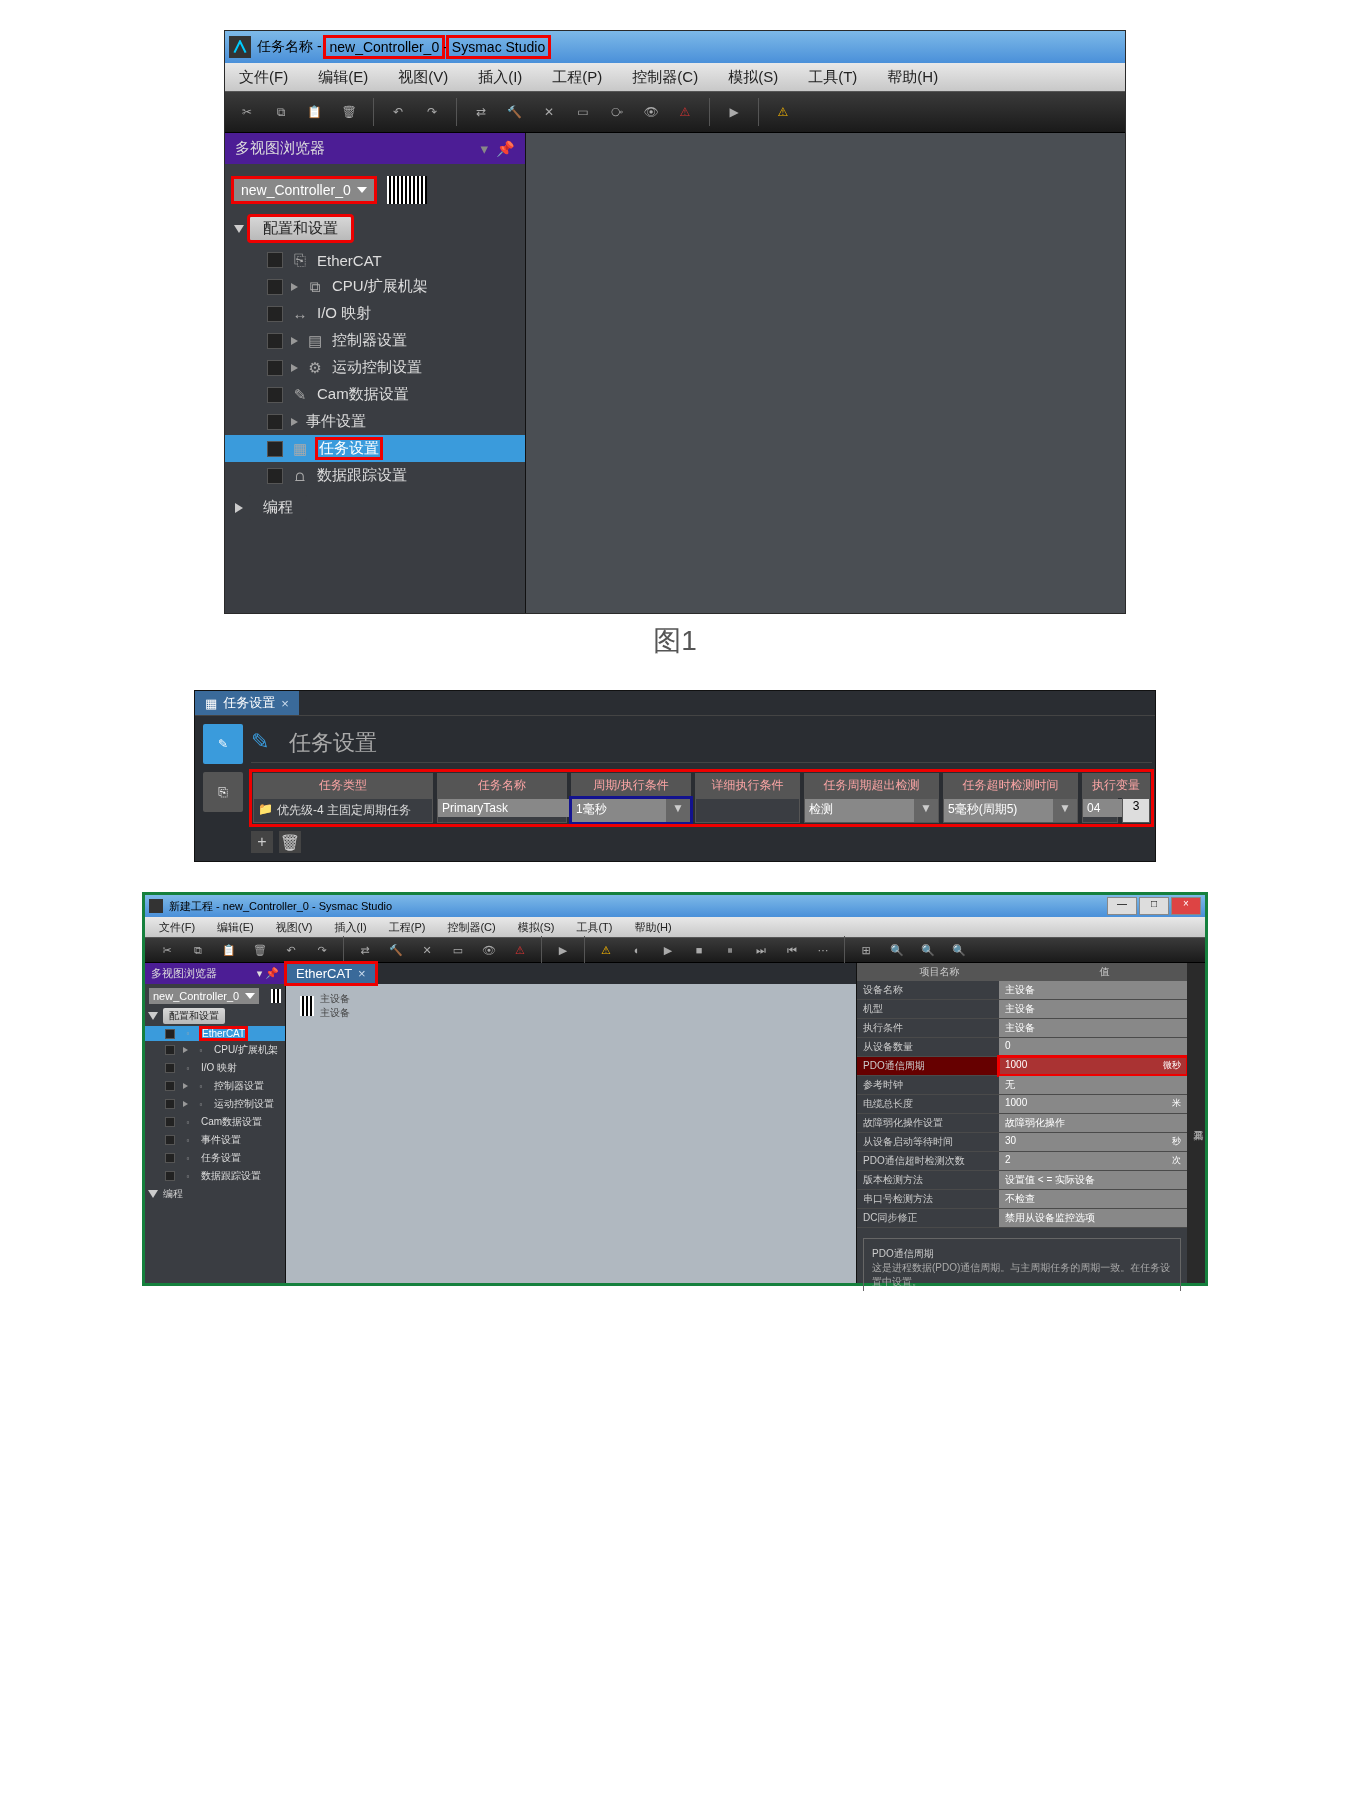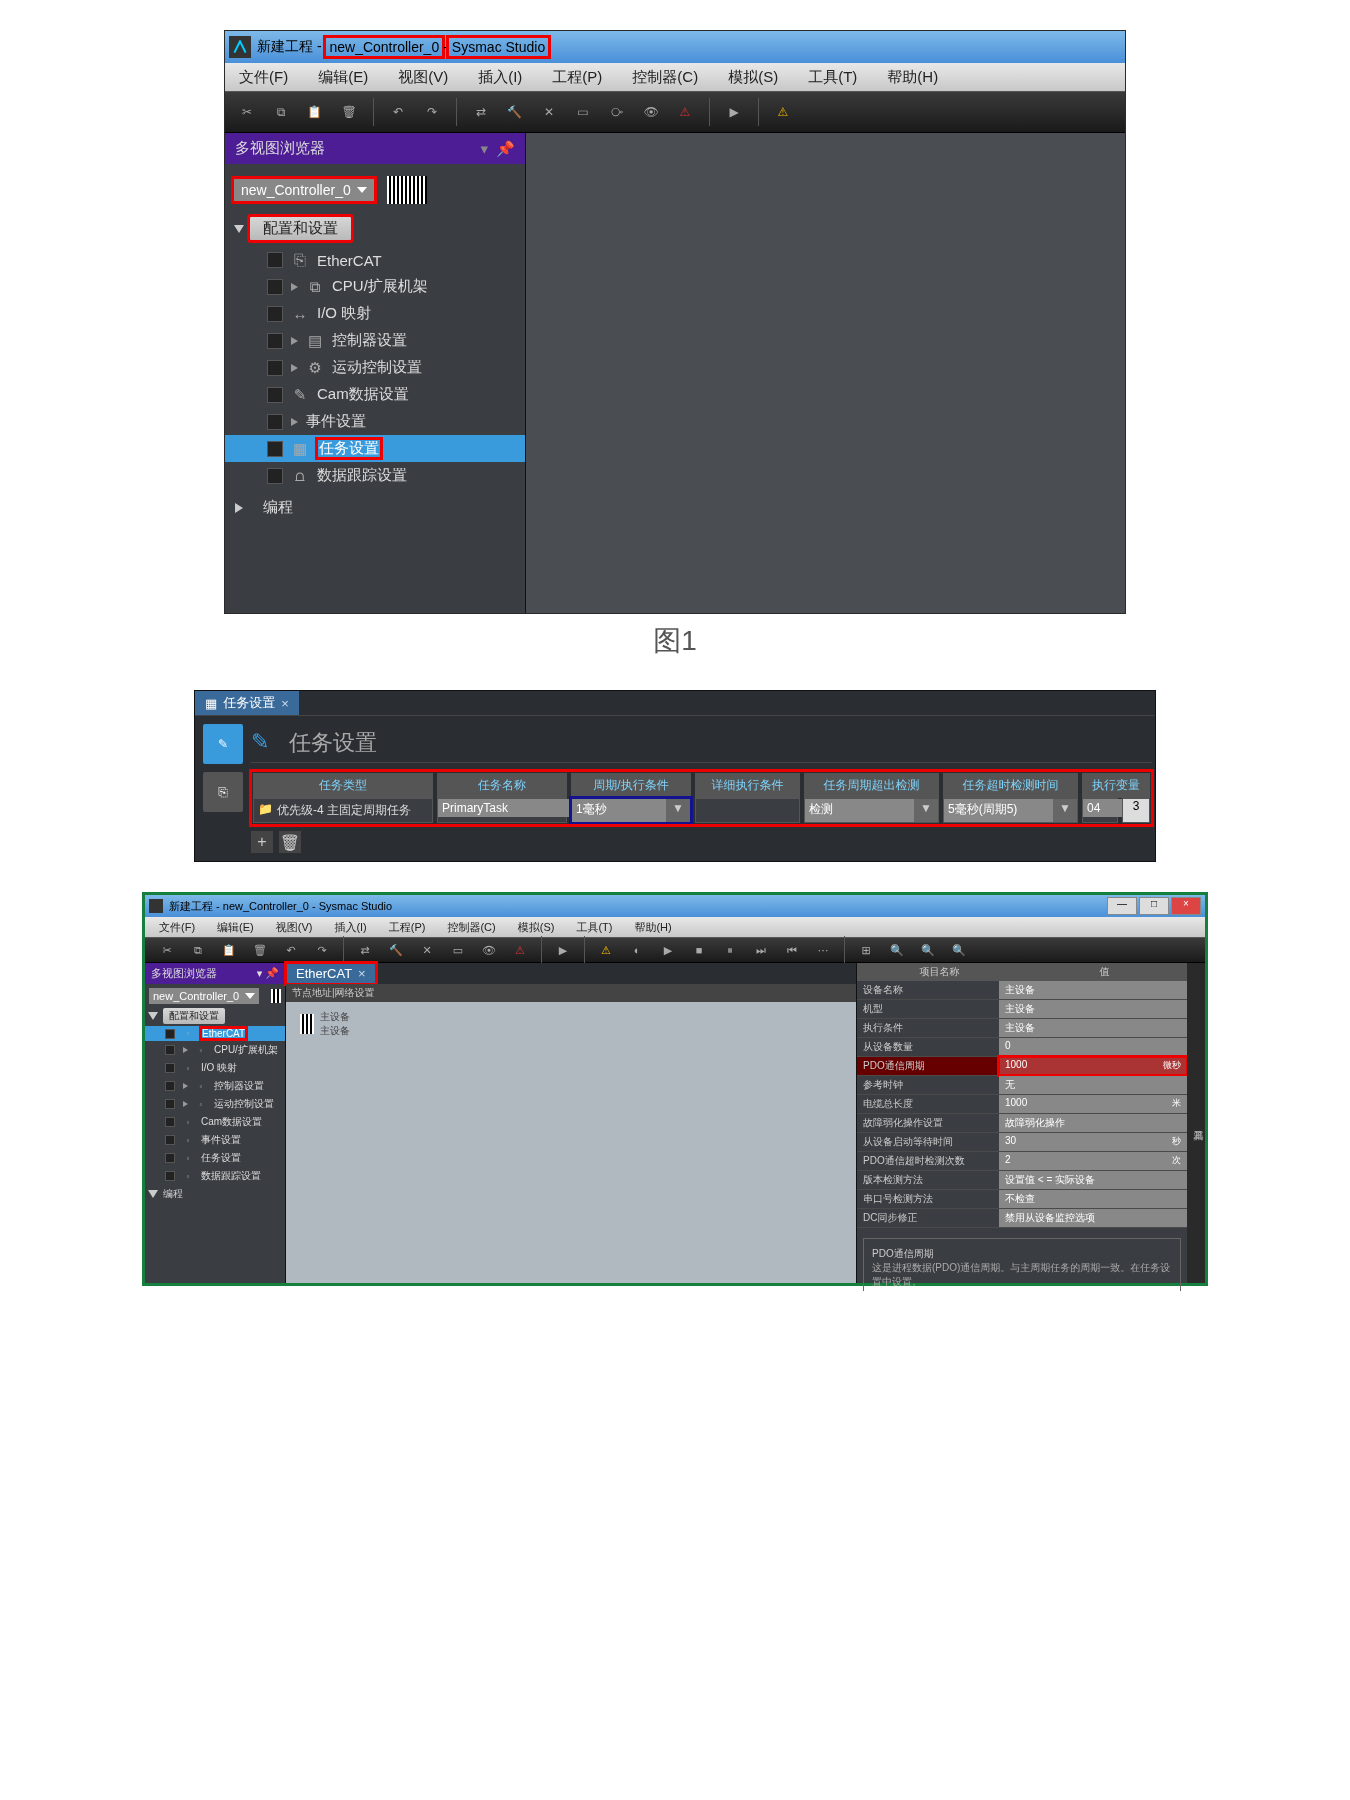--- a/index.html
+++ b/index.html
@@ -42,21 +42,21 @@
 .tabitem{background:#3a6a9a;color:#fff;padding:3px 10px;font-size:13px;display:flex;align-items:center;gap:6px}
 .tabx{color:#cde}
 .panel2{display:flex;padding:8px;gap:8px}
 .leftbtns{display:flex;flex-direction:column;gap:8px}
 .bigbtn{width:40px;height:40px;background:#3a9bdc;display:flex;align-items:center;justify-content:center;color:#fff;border-radius:2px}
 .bigbtn.gray{background:#555}
 .rightp{flex:1}
 .titlerow{display:flex;align-items:center;gap:10px;padding:4px 0;font-size:22px;color:#aaa;border-bottom:1px solid #444}
 .penicon{width:28px;height:28px;color:#3a9bdc}
 .tasktable{margin-top:8px}
-.thdr{display:flex;gap:4px;font-size:12px;color:#7dd3fc;text-align:center}
+.thdr{display:flex;gap:4px;font-size:12px;color:#fca5a5;text-align:center}
 .thdr>div,.trow>div{background:#3a3d42;padding:3px 4px;box-sizing:border-box;border:1px solid #555}
 .thdr>div{background:#555}
 .trow{display:flex;gap:4px;font-size:12px;color:#ddd}
 .trow input,.trow .ddl{background:#888;color:#fff;border:none;padding:2px 4px;font-size:12px;width:100%}
 .addrow{margin-top:6px;display:flex;gap:6px}
 .sqbtn{width:22px;height:22px;background:#444;color:#ccc;display:flex;align-items:center;justify-content:center;font-size:16px}
 
 
 .win3{border:3px solid #15803d;background:#3a3d42;font-size:11px}
 .win3 .titlebar{height:22px;font-size:11px}
@@ -93,21 +93,21 @@
 
 <div class="page">
 
 <div class="fig win" style="width:900px">
   <div class="titlebar">
     <span class="appicon">
           <svg viewBox="0 0 10 10">
             <path d="M1 9 L5 1 L9 9" stroke="#0cf" fill="none" stroke-width="1.5"></path>
           </svg>
         </span>
-    <span>新建工程 -</span>&nbsp;
+    <span>任务名称 -</span>&nbsp;
     <span class="redbox" style="padding:2px 4px">new_Controller_0</span>
     <span> - </span>
     <span class="redbox" style="padding:2px 4px">Sysmac Studio</span>
   </div>
   <div class="menubar">
     <span class="menuitem">文件(F)</span>
     <span class="menuitem">编辑(E)</span>
     <span class="menuitem">视图(V)</span>
     <span class="menuitem">插入(I)</span>
     <span class="menuitem">工程(P)</span>
@@ -397,21 +397,20 @@
             <span style="color:#ccc;font-size:10px">编程</span>
           </div>
     </div>
     <div class="centre3">
       <div class="tabs3">
         <div class="tabitem redbox">
               <span>EtherCAT</span>
               <span class="tabx">×</span>
             </div>
       </div>
-      <div class="subhdr3">节点地址|网络设置</div>
       <div class="masterbox">
         <span class="barcode" style="width:14px;height:20px"></span>
         <div style="font-size:10px;color:#444">
               <div>主设备</div>
               <div>主设备</div>
             </div>
       </div>
     </div>
     <div class="right3">
       <div class="propshdr">

